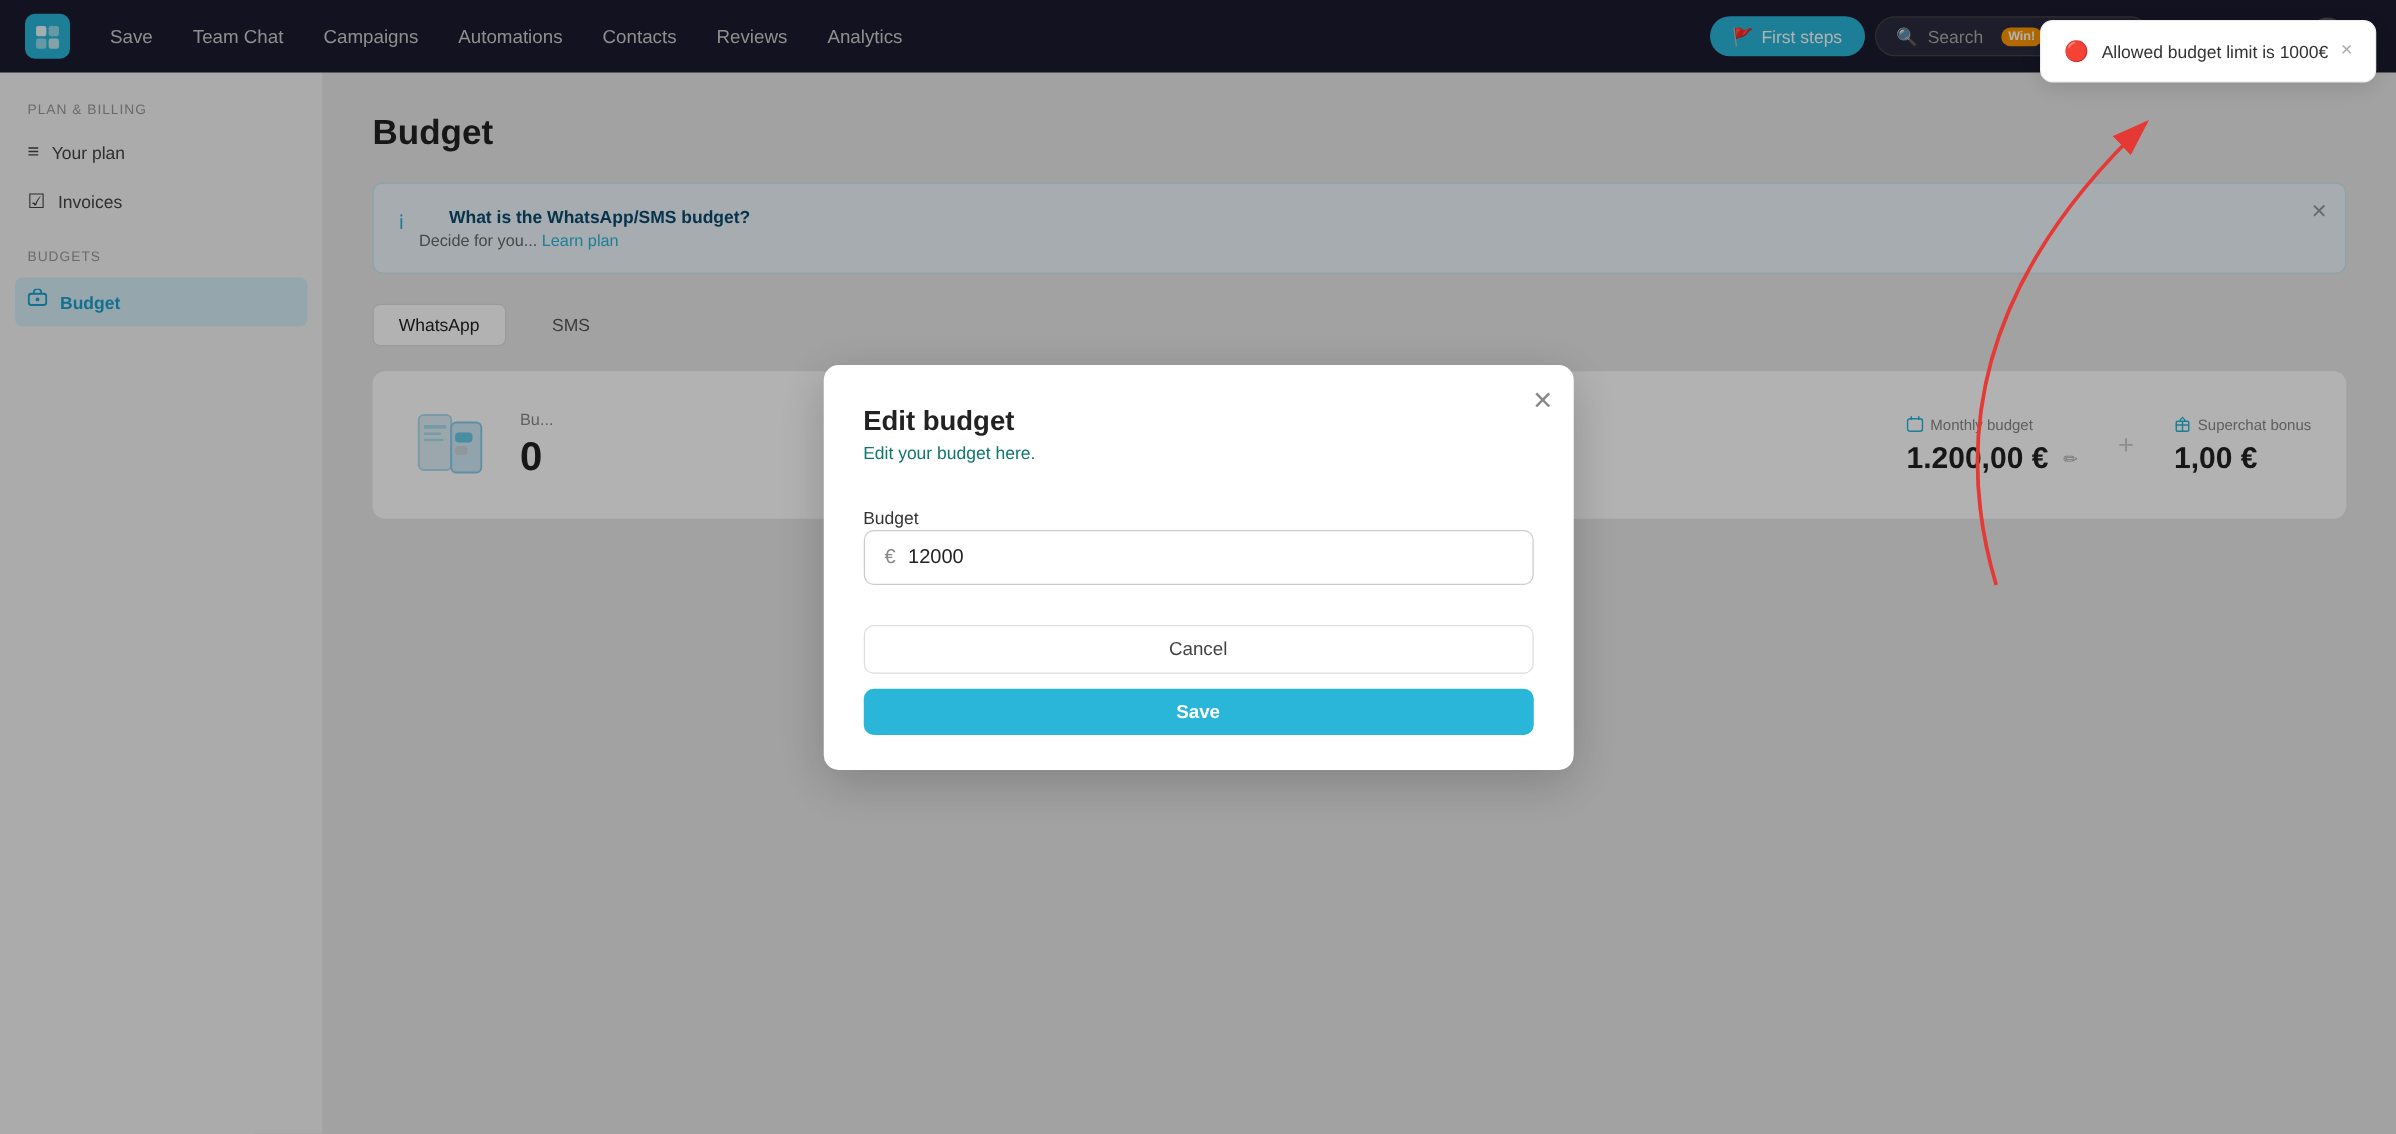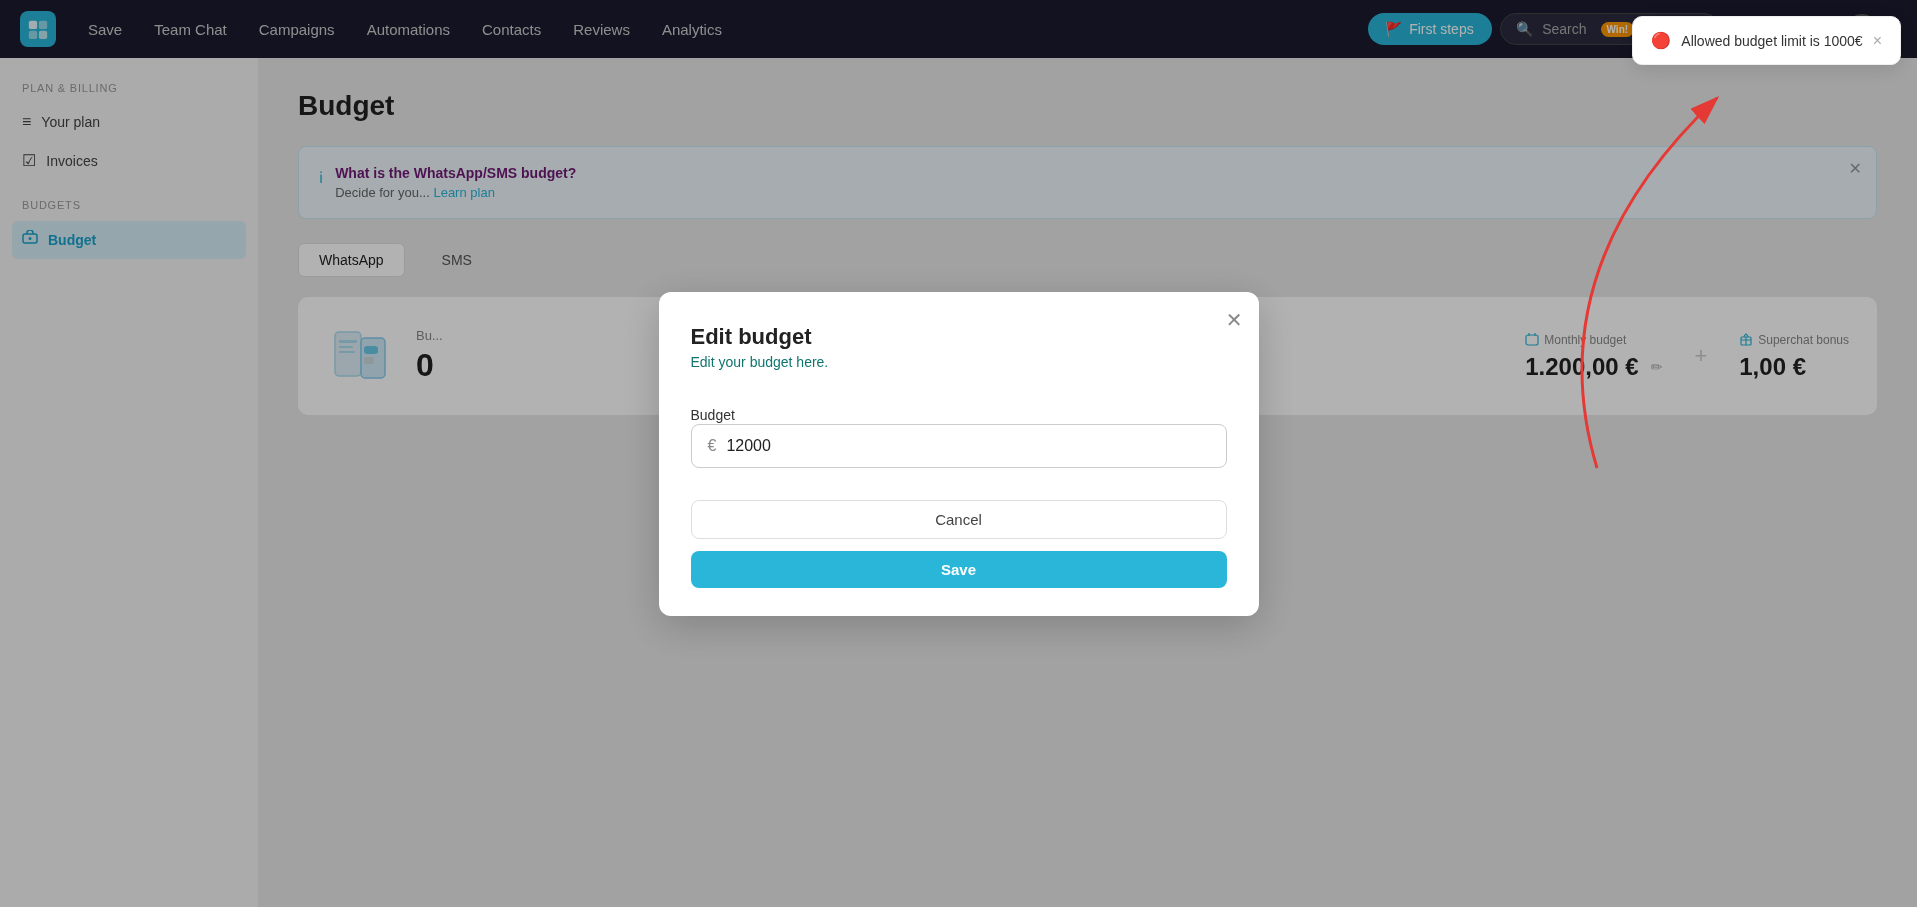--- a/index.html
+++ b/index.html
@@ -130,21 +130,21 @@
       margin-bottom: 24px;
       position: relative;
     }
     .info-banner .info-icon {
       color: #29b6d8;
       font-size: 16px;
       margin-top: 1px;
       flex-shrink: 0;
     }
     .info-banner-text { flex: 1; }
-    .info-banner-text h4 { font-size: 14px; color: #701a75; margin-bottom: 4px; }
+    .info-banner-text h4 { font-size: 14px; color: #0c4a6e; margin-bottom: 4px; margin-left: 24px; }
     .info-banner-text p { font-size: 13px; color: #666; }
     .info-banner-link { color: #29b6d8; text-decoration: none; font-size: 13px; }
     .info-banner-close {
       position: absolute; top: 12px; right: 14px;
       color: #999; cursor: pointer; font-size: 16px;
     }
 
     
     .tabs { display: flex; gap: 16px; margin-bottom: 20px; }
     .tab {

